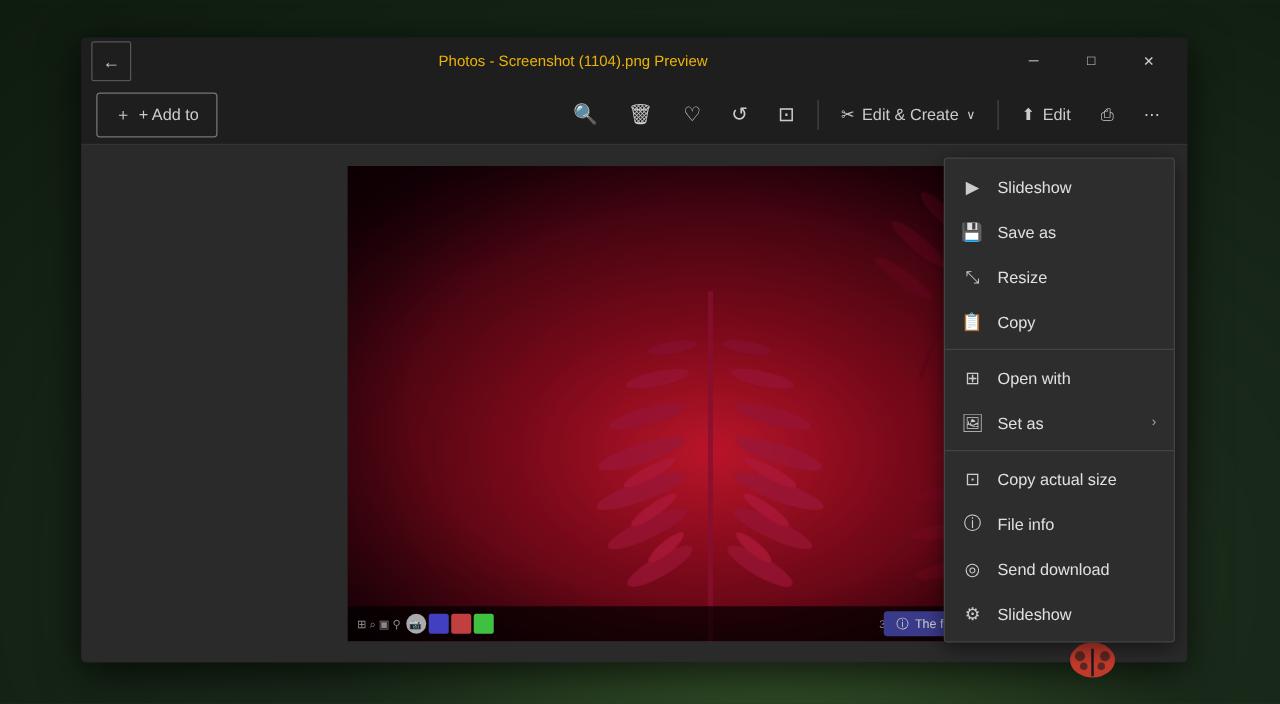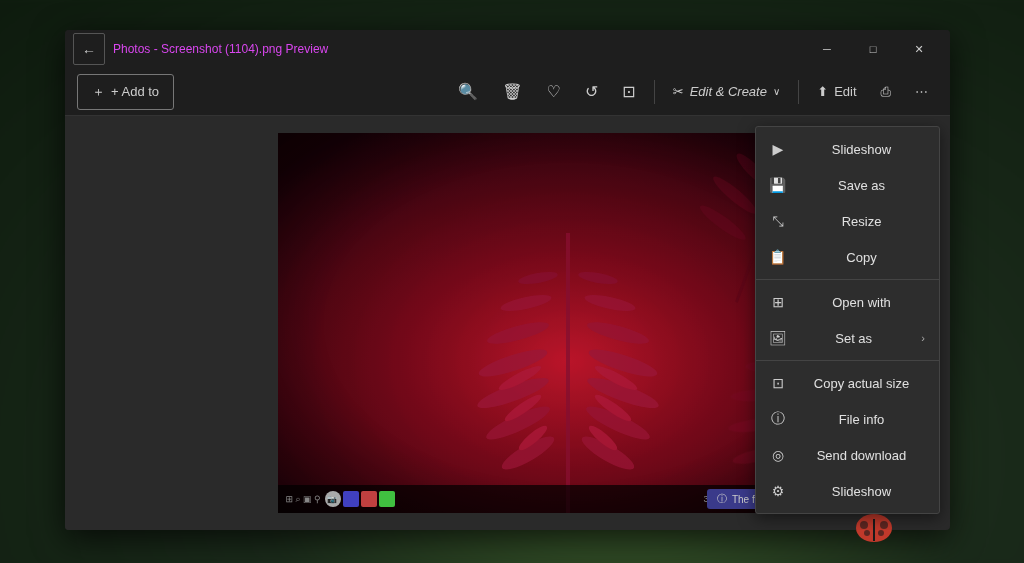--- a/index.html
+++ b/index.html
@@ -56,22 +56,23 @@
       border: 1px solid #555;
       border-radius: 2px;
       color: #ccc;
       font-size: 14px;
       cursor: pointer;
       margin-right: 8px;
     }
 
     .title-bar-title {
       flex: 1;
-      color: #d946ef;
+      color: #eab308;
       font-size: 12px;
+      text-align: center;
     }
 
     .title-bar-controls {
       display: flex;
       gap: 0;
     }
 
     .title-btn {
       width: 46px;
       height: 32px;
@@ -121,21 +122,20 @@
     .toolbar-icon {
       font-size: 16px;
     }
 
     .toolbar-btn.edit-create {
       gap: 6px;
     }
 
     .edit-create-label {
       font-size: 13px;
-      font-style: italic;
     }
 
     
     .main-content {
       flex: 1;
       background: #2a2a2a;
       position: relative;
       overflow: hidden;
     }
 
@@ -234,21 +234,21 @@
       width: 16px;
       height: 16px;
       display: flex;
       align-items: center;
       justify-content: center;
       font-size: 14px;
       color: #ccc;
       flex-shrink: 0;
     }
 
-    .menu-item-label { flex: 1; text-align: center; }
+    .menu-item-label { flex: 1; }
 
     .menu-item .chevron {
       font-size: 11px;
       color: #aaa;
     }
 
     .menu-divider {
       height: 1px;
       background: #444;
       margin: 4px 0;

